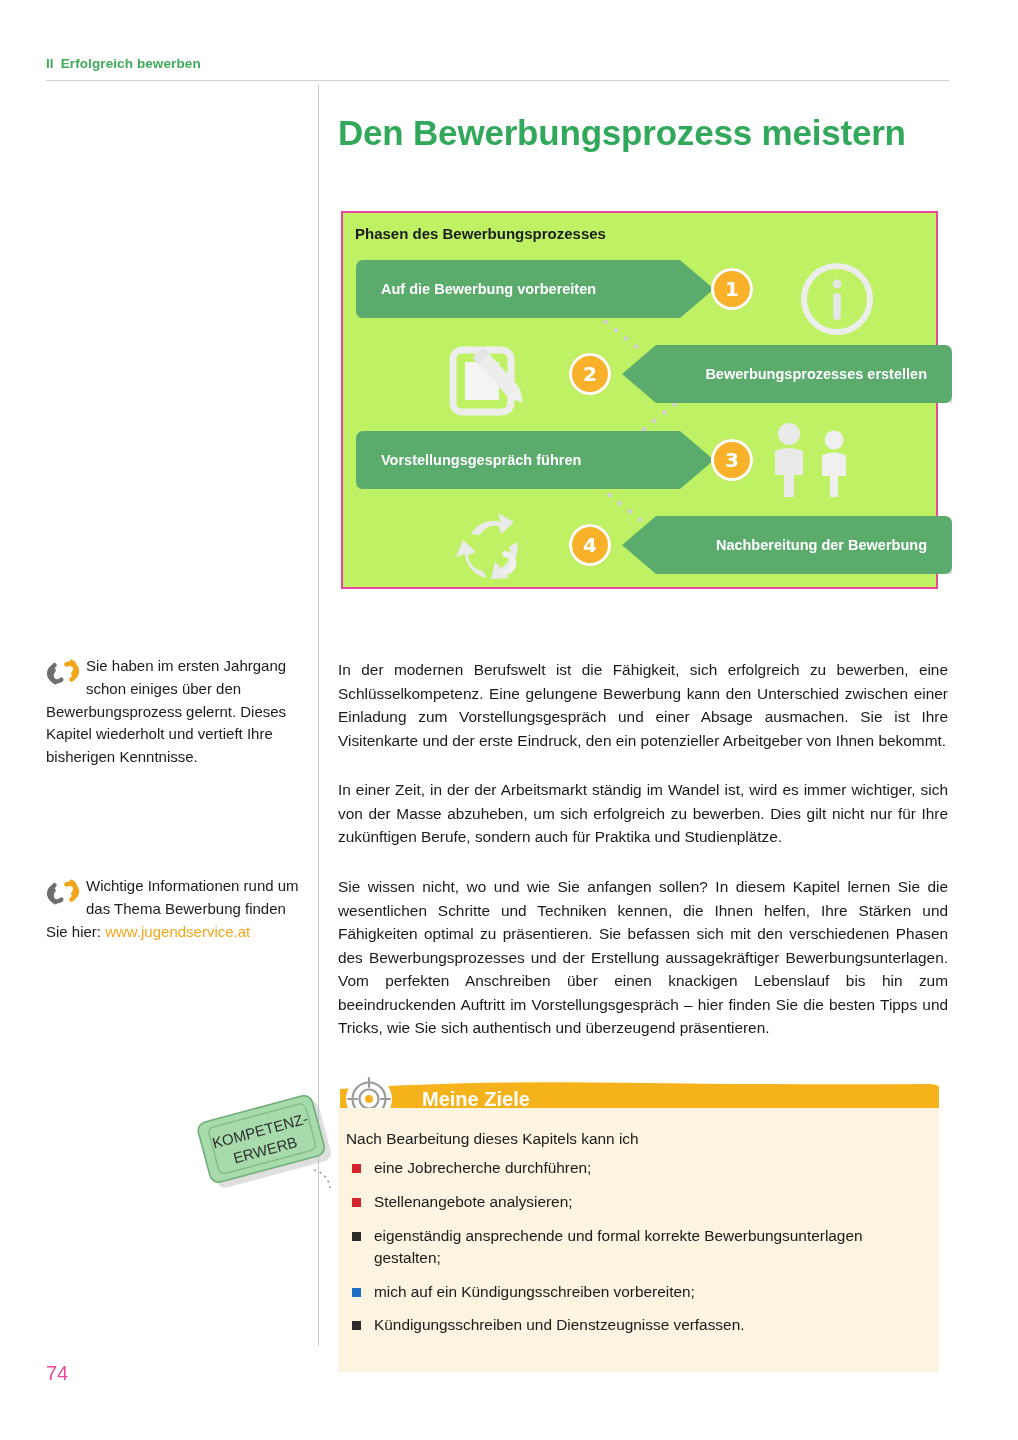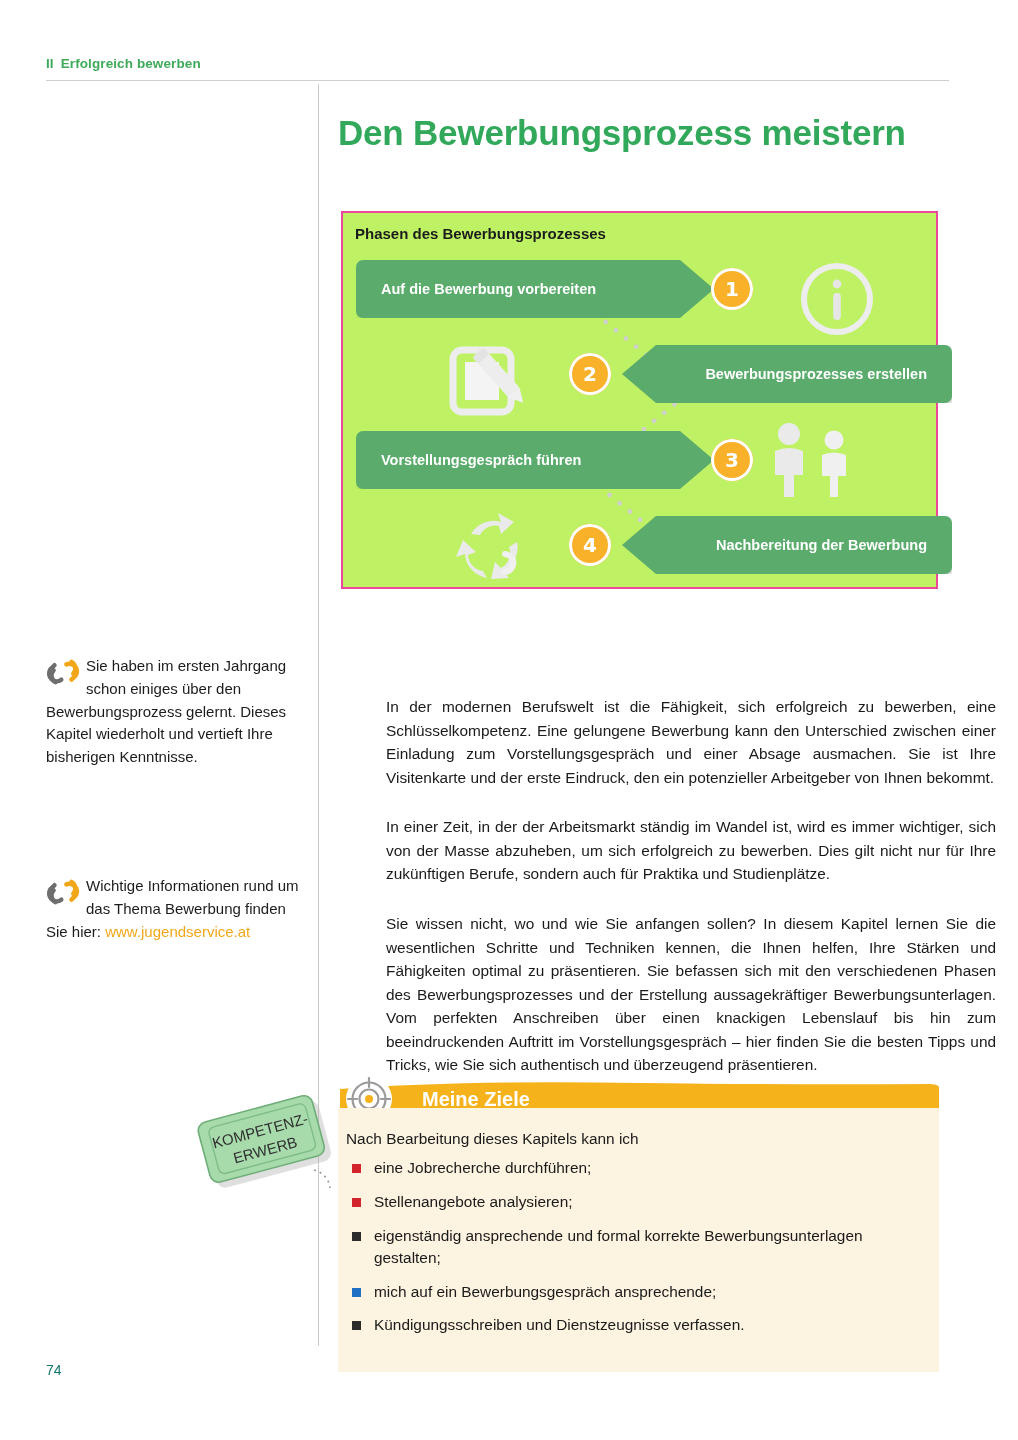--- a/index.html
+++ b/index.html
@@ -158,23 +158,22 @@
   }
   .link {
     color: #f2a71b;
     text-decoration: none;
   }
 
   
   .body-col {
     position: absolute;
     left: 338px;
-    top: 695px;
+    top: 658px;
     width: 610px;
-    margin-left: 48px;
   }
   .body-col p {
     margin: 0 0 26px 0;
     font-size: 15.4px;
     line-height: 1.53;
     text-align: justify;
     color: #1a1a1a;
   }
   .body-col p:last-child { margin-bottom: 0; }
 
@@ -245,22 +244,22 @@
     top: 1078px;
     width: 150px;
     height: 120px;
   }
 
   
   .folio {
     position: absolute;
     left: 46px;
     top: 1362px;
-    font-size: 14px;
-    color: #0f766e;
+    font-size: 20px;
+    color: #ec4899;
   }
 </style>
 </head>
 <body>
 
 <div class="page">
 
   <div class="runhead">
     <span class="numeral">II</span><span>Erfolgreich bewerben</span>
   </div>
@@ -414,21 +413,21 @@
         <li>
           <span class="sq" style="background: rgb(212, 36, 43);"></span>
           <span>Stellenangebote analysieren;</span>
         </li>
         <li>
           <span class="sq" style="background: rgb(43, 43, 43);"></span>
           <span>eigenständig ansprechende und formal korrekte Bewerbungsunterlagen gestalten;</span>
         </li>
         <li>
           <span class="sq" style="background: rgb(31, 111, 196);"></span>
-          <span>mich auf ein Bewerbungsgespräch ansprechende;</span>
+          <span>mich auf ein Kündigungsschreiben vorbereiten;</span>
         </li>
         <li>
           <span class="sq" style="background: rgb(43, 43, 43);"></span>
           <span>Kündigungsschreiben und Dienstzeugnisse verfassen.</span>
         </li>
       </ul>
     </div>
   </div>
 
   <div class="folio">74</div>

